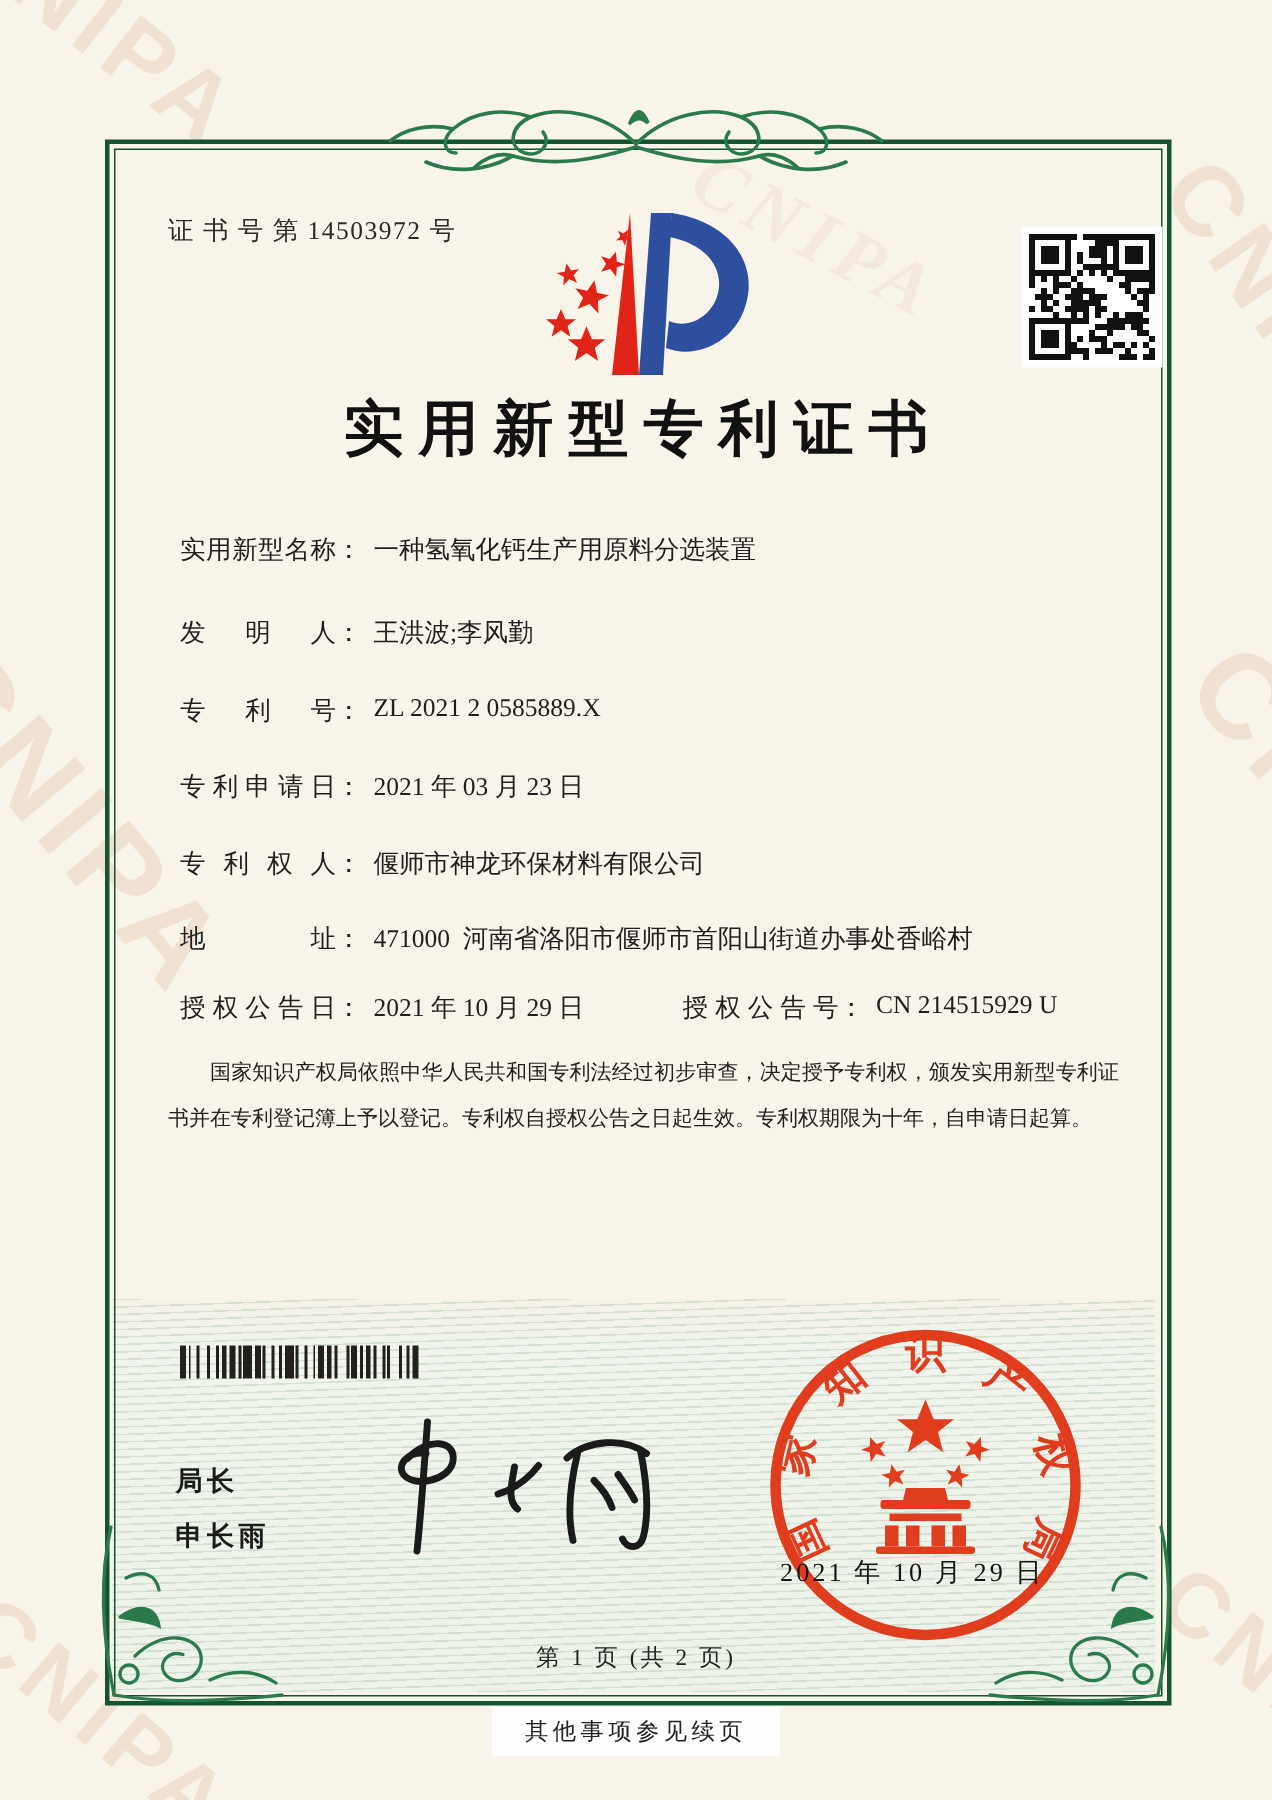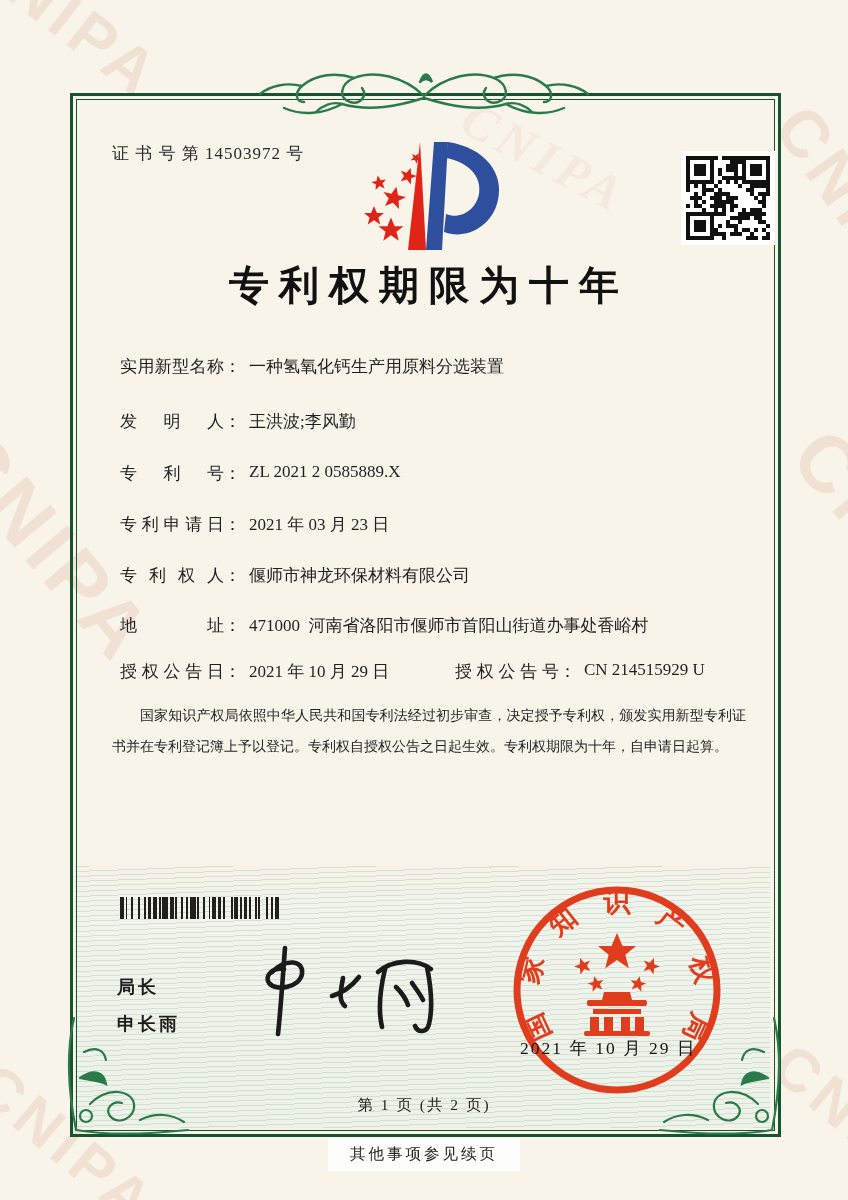--- a/index.html
+++ b/index.html
@@ -612,21 +612,21 @@
       <div></div>
       <div class="m"></div>
       <div class="m"></div>
       <div class="m"></div>
       <div></div>
       <div class="m"></div>
       <div class="m"></div>
     </div>
   </div>
 
-<div class="title">专利权期限为十年</div>
+<div class="title">实用新型专利证书</div>
 
 <div class="frow" style="top:355px;">
   <span class="flabel">实用新型名称</span><span class="fcolon">：</span><span class="fvalue">一种氢氧化钙生产用原料分选装置</span>
 </div>
 <div class="frow" style="top:410px;">
   <span class="flabel">发明人</span><span class="fcolon">：</span><span class="fvalue">王洪波;李风勤</span>
 </div>
 <div class="frow" style="top:462px;">
   <span class="flabel">专利号</span><span class="fcolon">：</span><span class="fvalue">ZL 2021 2 0585889.X</span>
 </div>

